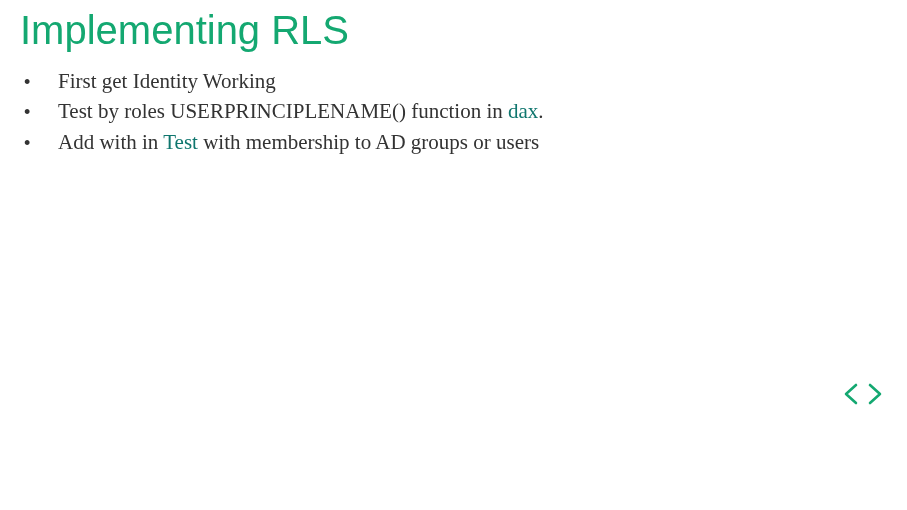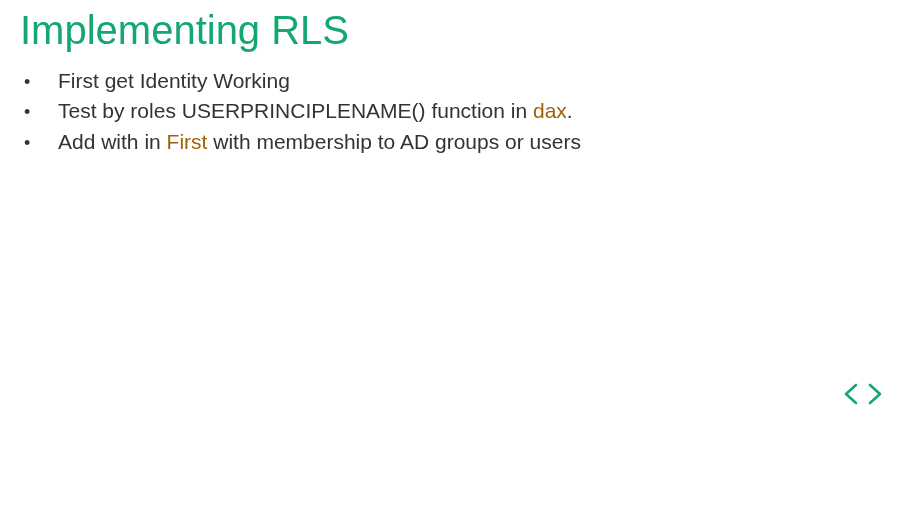--- a/index.html
+++ b/index.html
@@ -43,23 +43,24 @@
   .bullet-mark {
     display: inline-block;
     width: 34px;
     flex: 0 0 34px;
     text-align: left;
     font-size: 18px;
     color: #333;
   }
   .bullet-text {
     flex: 1 1 auto;
+    font-family: Liberation Serif, serif;
   }
   .highlight {
-    color: #a16207;
+    color: #0f766e;
   }
   .nav-icon {
     position: absolute;
     right: 22px;
     bottom: 16px;
     width: 44px;
     height: 24px;
   }
   .nav-icon svg {
     width: 44px;
@@ -81,21 +82,21 @@
     </li>
     <li>
       <span class="bullet-mark">•</span>
       <span class="bullet-text">
         <span>Test by roles USERPRINCIPLENAME()  function in </span><span class="highlight">dax</span><span>.</span>
       </span>
     </li>
     <li>
       <span class="bullet-mark">•</span>
       <span class="bullet-text">
-        <span>Add with in </span><span class="highlight">First</span><span> with membership to AD groups or users</span>
+        <span>Add with in </span><span class="highlight">Test</span><span> with membership to AD groups or users</span>
       </span>
     </li>
   </ul>
 
   <div class="nav-icon">
     <svg viewBox="0 0 44 24" fill="none" stroke="#14a871" stroke-width="2.6" stroke-linecap="round" stroke-linejoin="round">
       <polyline points="15,3 5,12 15,21"></polyline>
       <polyline points="29,3 39,12 29,21"></polyline>
     </svg>
   </div>

